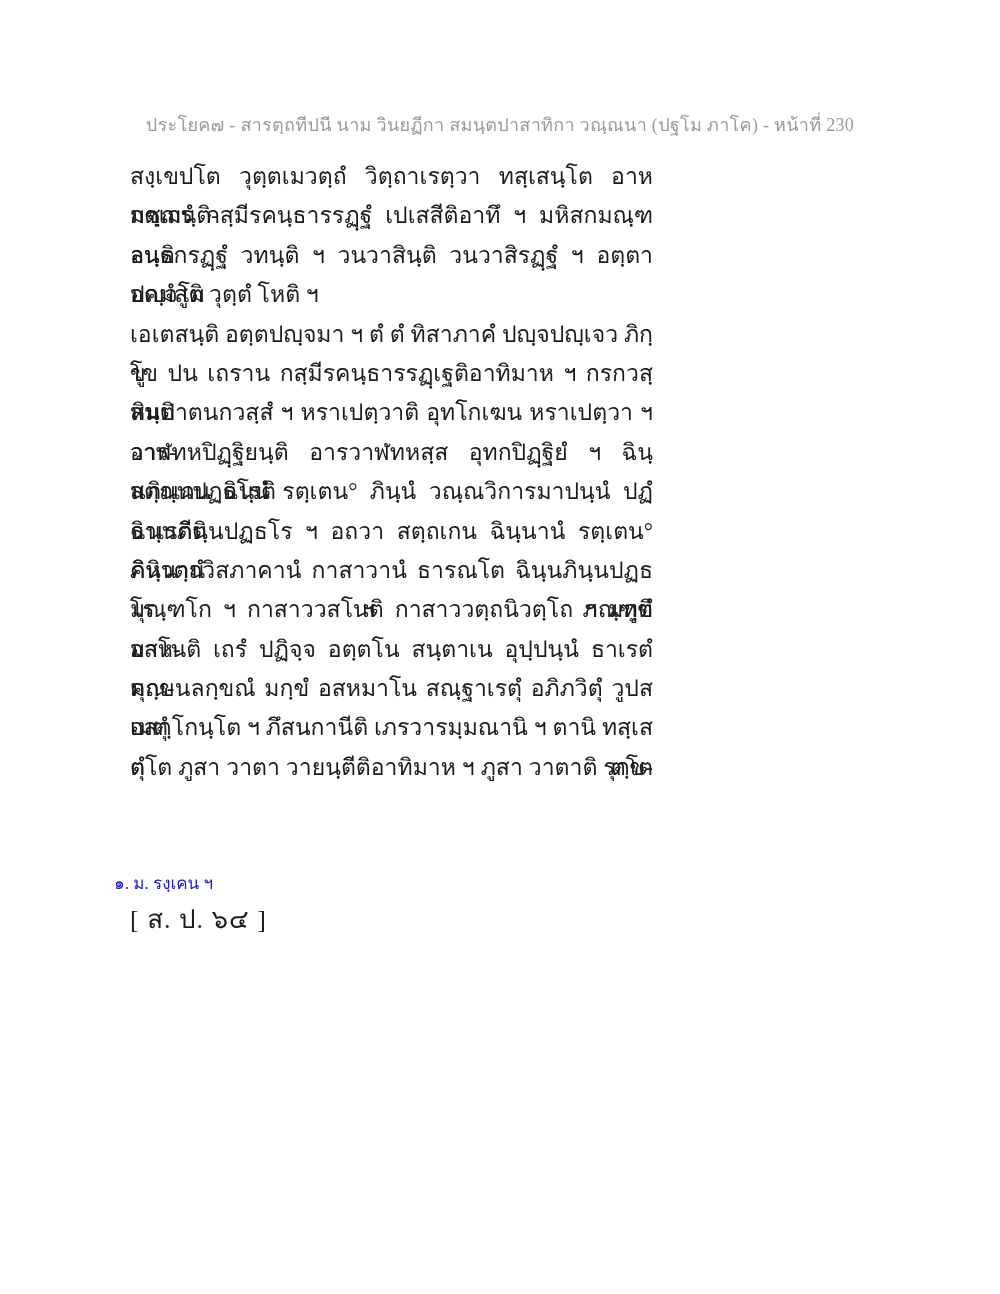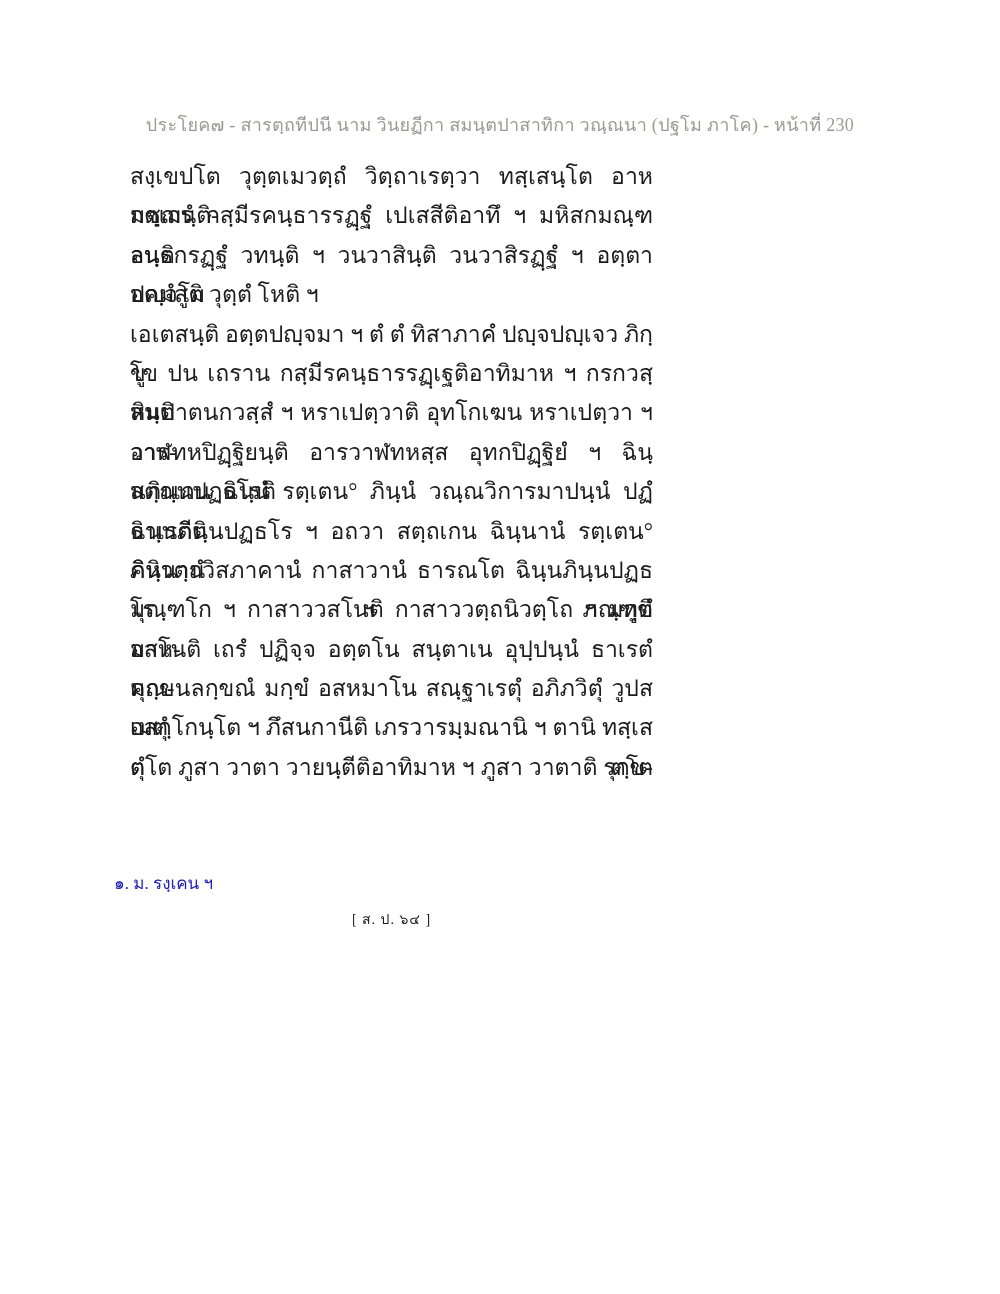--- a/index.html
+++ b/index.html
@@ -48,22 +48,21 @@
     left: 114px;
     font-size: 17px;
     line-height: 24px;
     color: var(--footnote-color, #2121b4);
   }
   .pageref {
     position: absolute;
     top: 905px;
     left: 130px;
     width: 523px;
-    text-align: center;
-    font-size: 14px;
+    font-size: 26px;
     line-height: 30px;
     color: var(--text-color, #1c1c1c);
     letter-spacing: 1px;
   }
 </style>
 </head>
 <body>
 
 <div class="page">
 

